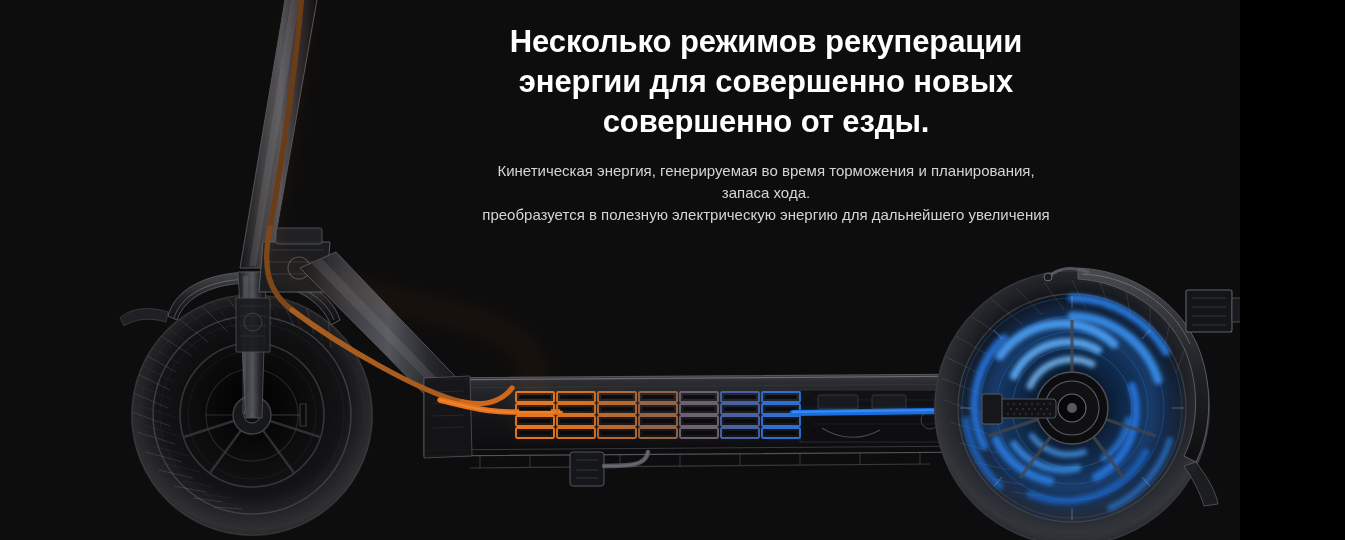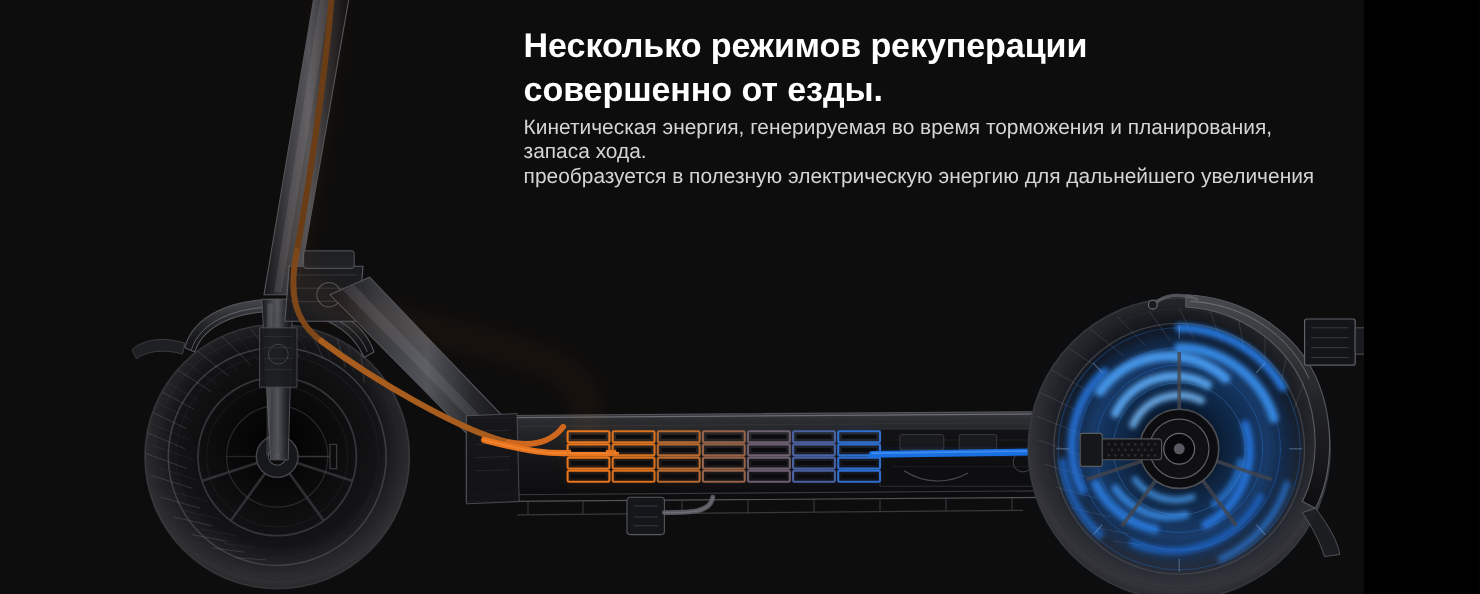--- a/index.html
+++ b/index.html
@@ -9,20 +9,21 @@
     font-family:"Liberation Sans", sans-serif;
     -webkit-font-smoothing:antialiased;
   }
 
   #stage {
     position:relative;
     width:1240px;
     height:540px;
     background:#0d0d0d;
     overflow:hidden;
+    text-align:center;
   }
 
   
   #artwork {
     position:absolute;
     inset:0;
     width:1345px;
     height:540px;
     display:block;
   }
@@ -38,22 +39,22 @@
   #heading {
     font-size:31px;
     line-height:40px;
     font-weight:bold;
     color:#ffffff;
     letter-spacing:-0.1px;
   }
   #heading .hline { display:block; white-space:nowrap; }
 
   #body {
-    margin-top:4px;
-    font-size:19px;
+    margin-top:18px;
+    font-size:15px;
     line-height:22px;
     color:#d4d4d4;
     font-weight:normal;
   }
   #body .bline { display:block; white-space:nowrap; }
 </style>
 </head>
 <body>
 
 <div id="stage">
@@ -489,20 +490,21 @@
 
       <path d="M1088 272 C1072 266 1058 268 1050 276" fill="none" stroke="#5e6066" stroke-width="3" stroke-linecap="round" opacity="0.85"></path>
       <circle cx="1048" cy="277" r="4" fill="#1a1b1e" stroke="#6a6c73" stroke-width="1"></circle>
     </g>
 
   </svg>
 
   <div id="copy">
     <h1 id="heading">
       <span class="hline">Несколько режимов рекуперации</span>
+      <span class="hline">энергии для совершенно новых</span>
       <span class="hline">совершенно от езды.</span>
     </h1>
     <p id="body">
       <span class="bline">Кинетическая энергия, генерируемая во время торможения и планирования,</span>
       <span class="bline">запаса хода.</span>
       <span class="bline">преобразуется в полезную электрическую энергию для дальнейшего увеличения</span>
     </p>
   </div>
 
 </div>

